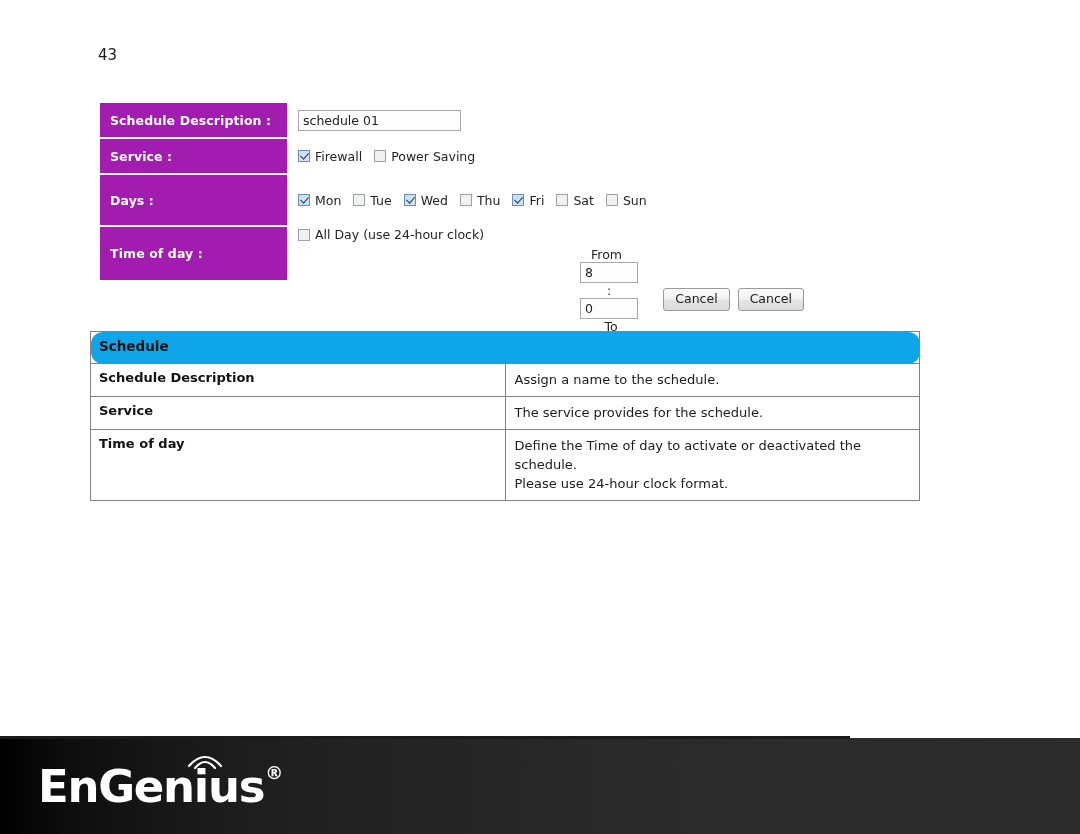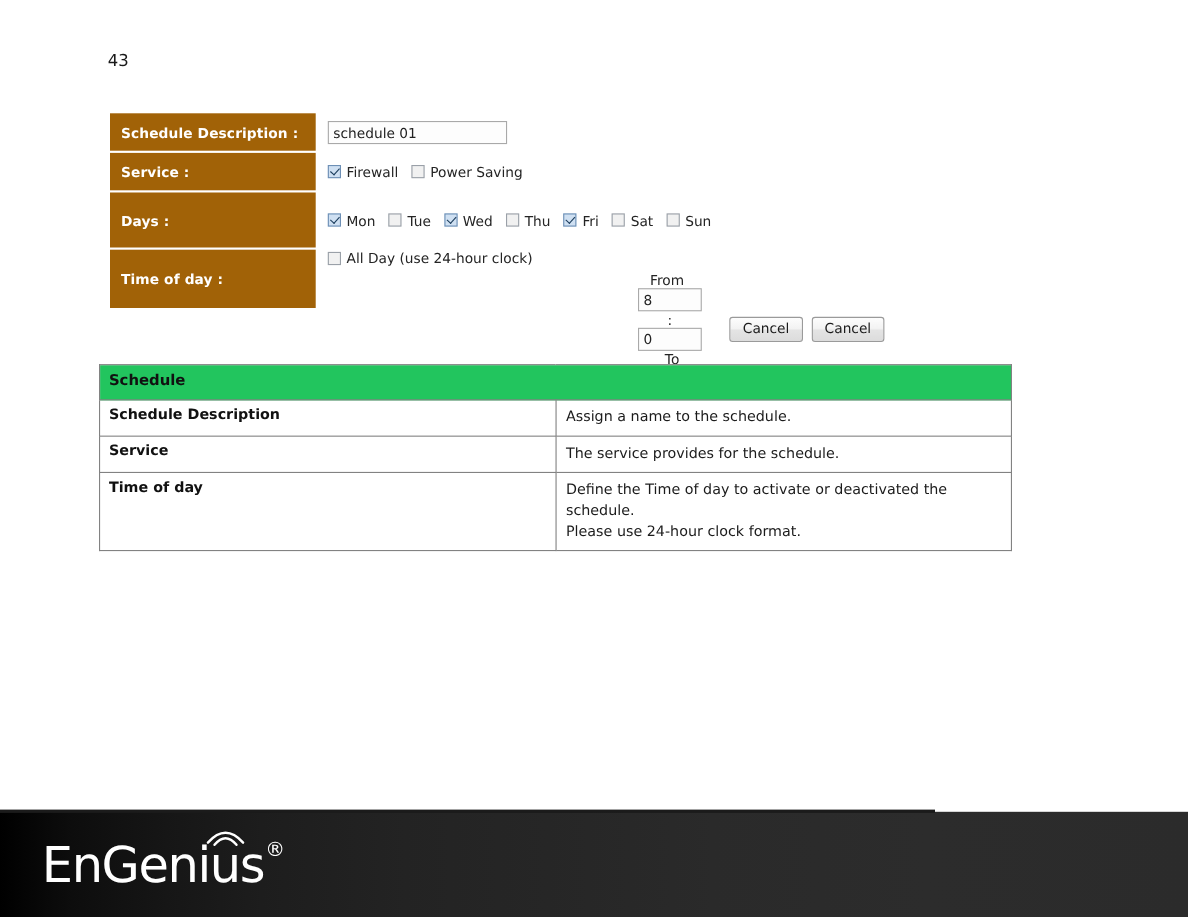--- a/index.html
+++ b/index.html
@@ -33,21 +33,21 @@
     width: 820px;
   }
   .form-row {
     display: flex;
     align-items: stretch;
     margin-bottom: 2px;
   }
   .row-label {
     width: 187px;
     min-width: 187px;
-    background: #a16207;
+    background: #a21caf;
     color: #ffffff;
     font-weight: bold;
     font-size: 12.5px;
     font-family: "DejaVu Sans", sans-serif;
     display: flex;
     align-items: center;
     padding-left: 10px;
     box-sizing: border-box;
     letter-spacing: 0.1px;
   }
@@ -183,26 +183,27 @@
     table-layout: fixed;
   }
   .desc-table th,
   .desc-table td {
     border: 1px solid #828282;
     text-align: left;
     vertical-align: top;
     font-family: "DejaVu Sans", sans-serif;
   }
   .desc-table thead th {
-    background: #22c55e;
+    background: #0ea5e9;
     font-size: 13.5px;
     font-weight: bold;
     color: #111111;
     padding: 6px 0 7px 8px;
     height: 18px;
+    border-radius: 12px;
   }
   .desc-table td.key {
     width: 182px;
     font-size: 13px;
     font-weight: bold;
     color: #111111;
     padding: 6px 0 7px 8px;
   }
   .desc-table td.val {
     font-size: 13px;
@@ -229,21 +230,21 @@
     height: 3px;
     background: #1b1b1b;
   }
   .logo {
     position: absolute;
     left: 38px;
     top: 26px;
     color: #ffffff;
     font-family: "DejaVu Sans", sans-serif;
     font-size: 45px;
-    font-weight: 400;
+    font-weight: 700;
     letter-spacing: -1.3px;
     line-height: 45px;
     display: flex;
     align-items: flex-start;
   }
   .logo-wrap { position: relative; display: inline-block; }
   .logo-reg {
     font-size: 18px;
     line-height: 18px;
     vertical-align: super;

